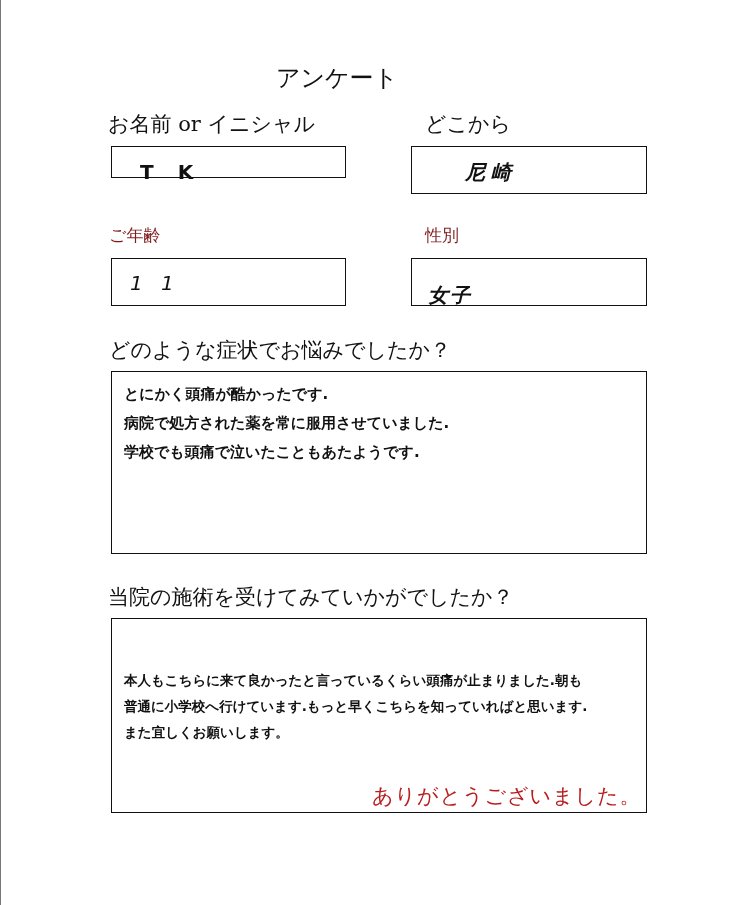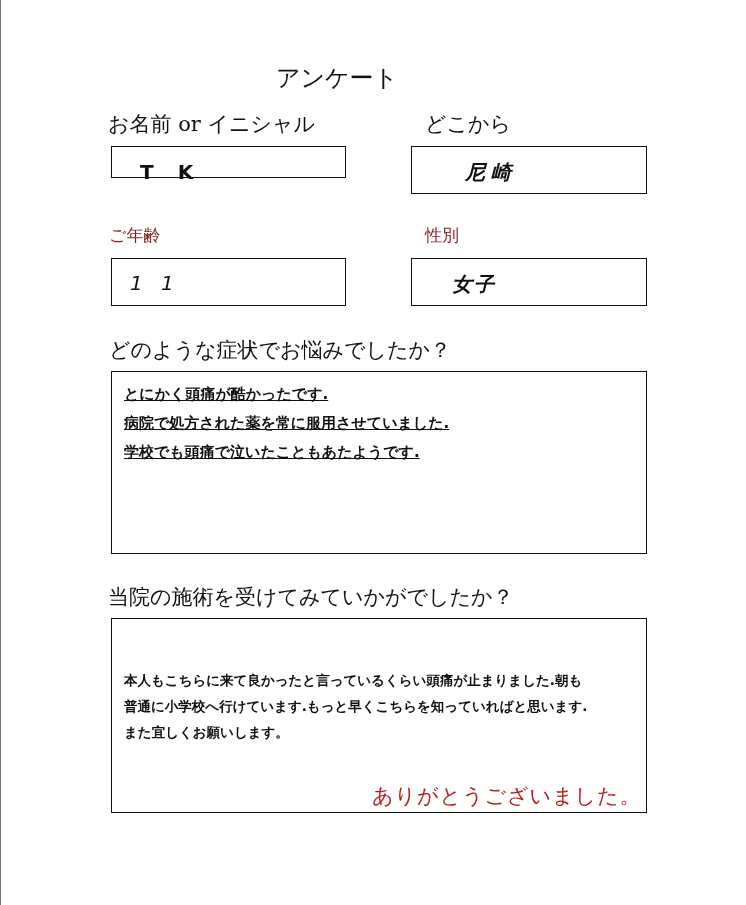--- a/index.html
+++ b/index.html
@@ -38,26 +38,26 @@
   <span class="hand field-val" style="left:53px; letter-spacing:6px;">尼崎</span>
 </div>
 
 <div class="label light" style="left:109px; top:224px;">ご年齢</div>
 <div class="box" style="left:111px; top:258px; width:235px; height:48px;">
   <span class="hand field-val" style="left:18px; font-weight:normal; letter-spacing:6px;">1 1</span>
 </div>
 
 <div class="label light" style="left:425px; top:224px;">性別</div>
 <div class="box" style="left:411px; top:258px; width:236px; height:48px;">
-  <span class="hand field-val" style="left:40px; letter-spacing:2px;">女子</span>
+  <span class="hand field-val" style="left:16px; letter-spacing:2px;margin-top:11px;">女子</span>
 </div>
 
 <div class="label" style="left:109px; top:336px;">どのような症状でお悩みでしたか？</div>
 <div class="box" style="left:111px; top:371px; width:536px; height:183px;">
-  <div class="hand multi" style="font-style:normal;text-decoration:underline;">
+  <div class="hand multi" style="font-style:normal;">
     <div>とにかく頭痛が酷かったです.</div>
     <div>病院で処方された薬を常に服用させていました.</div>
     <div>学校でも頭痛で泣いたこともあたようです.</div>
   </div>
 </div>
 
 <div class="label" style="left:108px; top:583px;">当院の施術を受けてみていかがでしたか？</div>
 <div class="box" style="left:111px; top:618px; width:536px; height:195px;">
   <div class="hand multi" style="font-style:normal; font-size:13.5px; line-height:26px; top:4px;margin-top:44px;">
     <div>本人もこちらに来て良かったと言っているくらい頭痛が止まりました.朝も</div>

